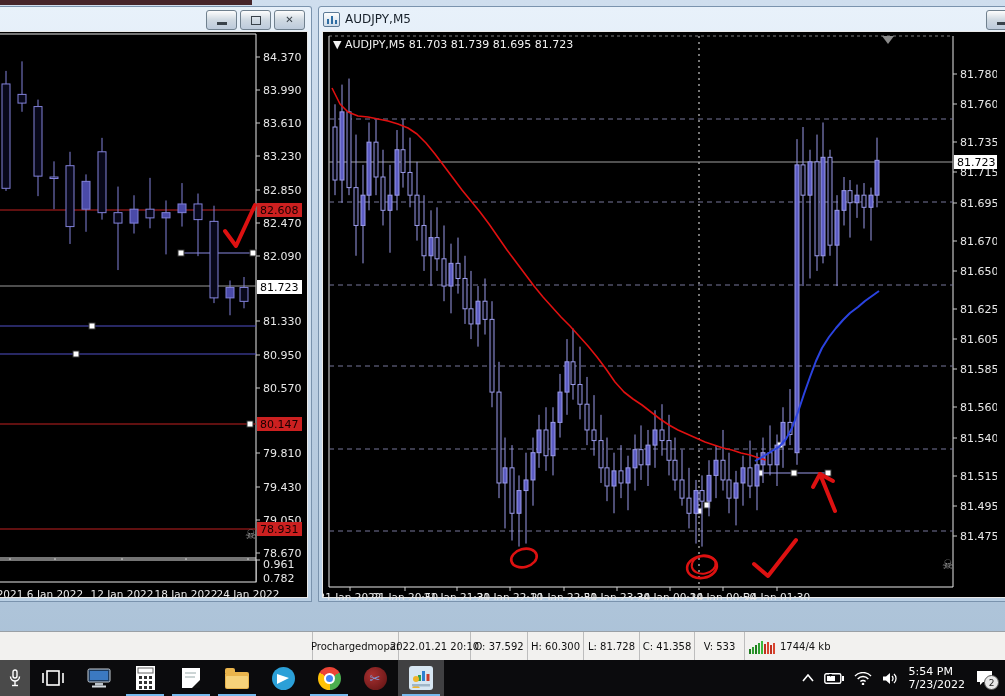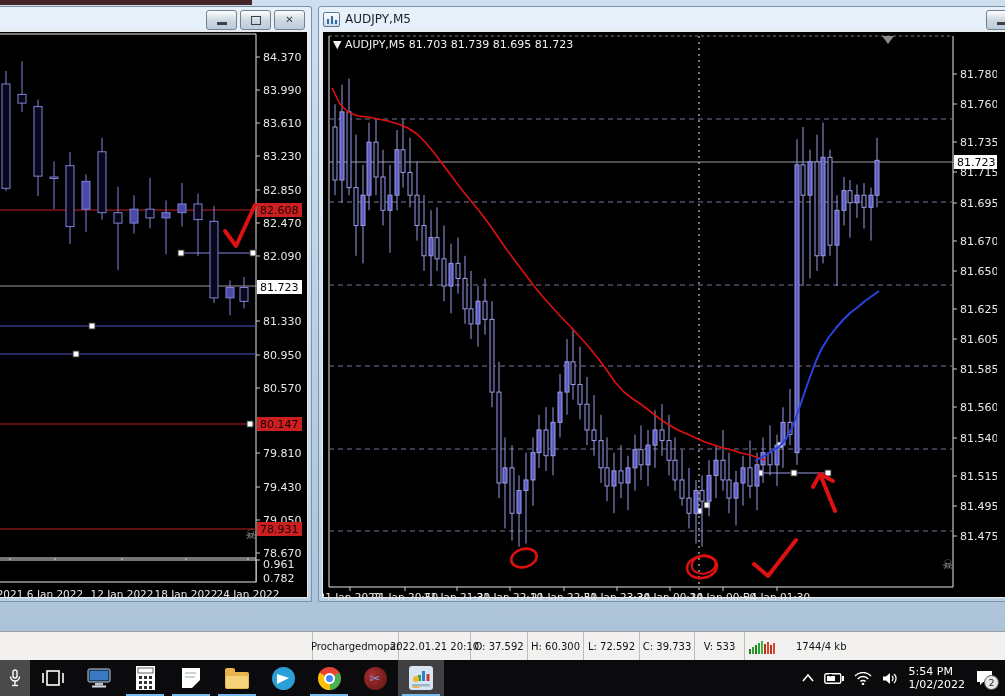--- a/index.html
+++ b/index.html
@@ -31,21 +31,21 @@
           border:1px solid #e9e9e9;}
   .client svg{display:block;}
   svg text{font-family:"DejaVu Sans","Liberation Sans",sans-serif;}
   
   .statusbar{position:absolute;left:0;top:631px;width:1005px;height:29px;
              background:#f2f1ef;border-top:1px solid #9aa0a6;display:flex;align-items:stretch;
              font-size:10px;color:#111;}
   .statusbar .cell{display:flex;align-items:center;justify-content:center;
                    border-right:1px solid #bdbdbd;white-space:nowrap;padding:0 4px;box-sizing:border-box;}
   .cell.blank{width:313px;border-right:1px solid #bdbdbd;}
-  .traffic-cell{display:flex;align-items:center;gap:21px;padding:0 8px;}
+  .traffic-cell{display:flex;align-items:center;gap:5px;padding:0 8px;}
   
   .taskbar{position:absolute;left:0;top:660px;width:1005px;height:36px;background:#0b0b0d;
            display:flex;align-items:stretch;}
   .tb-item{width:46px;display:flex;align-items:center;justify-content:center;position:relative;}
   .tb-item.mic-tile{width:30px;background:#4a4a4a;}
   .tb-item.active{background:rgba(255,255,255,.22);}
   .tb-item .runline{position:absolute;bottom:0;left:4px;right:4px;height:2px;background:#76b9ed;}
   .tray{margin-left:auto;display:flex;align-items:center;gap:10px;padding-right:10px;color:#fff;}
   .tray .glyph{display:flex;align-items:center;}
   .clock{font-size:11px;line-height:13px;text-align:left;color:#fff;}
@@ -455,22 +455,22 @@
         </svg>
     </div>
   </div>
 
   <div class="statusbar">
     <div class="cell blank"></div>
     <div class="cell" style="width:86px">Prochargedmopar</div>
     <div class="cell" style="width:72px">2022.01.21 20:10</div>
     <div class="cell" style="width:57px">O: 37.592</div>
     <div class="cell" style="width:56px">H: 60.300</div>
-    <div class="cell" style="width:56px">L: 72.592</div>
-    <div class="cell" style="width:55px">C: 39.733</div>
+    <div class="cell" style="width:56px">L: 81.728</div>
+    <div class="cell" style="width:55px">C: 41.358</div>
     <div class="cell" style="width:50px">V: 533</div>
     <div class="cell traffic-cell" style="border-right:none">
       <svg width="26" height="14" viewBox="0 0 26 14">
         <rect x="0" y="9" width="2" height="5" fill="#1f7d1f"></rect>
           <rect x="3" y="7" width="2" height="7" fill="#2e9e2e"></rect>
         <rect x="6" y="5" width="2" height="9" fill="#1f7d1f"></rect>
           <rect x="9" y="3" width="2" height="11" fill="#2e9e2e"></rect>
         <rect x="12" y="1" width="2" height="13" fill="#3cba3c"></rect>
           <rect x="15" y="4" width="2" height="10" fill="#c03020"></rect>
         <rect x="18" y="2" width="2" height="12" fill="#d9452f"></rect>
@@ -587,21 +587,21 @@
       </span>
       <span class="glyph">
         <svg width="17" height="13" viewBox="0 0 17 13">
           <polygon points="1,4.5 4,4.5 8,1 8,12 4,8.5 1,8.5" fill="#fff"></polygon>
           <path d="M10 4 a3.5 3.5 0 0 1 0 5" fill="none" stroke="#fff" stroke-width="1.3"></path>
           <path d="M12 2 a6 6 0 0 1 0 9" fill="none" stroke="#fff" stroke-width="1.3"></path>
         </svg>
       </span>
       <div class="clock">
         <div>5:54 PM</div>
-        <div>1/02/2022</div>
+        <div>7/23/2022</div>
       </div>
       <span class="glyph" style="position:relative;">
         <svg width="20" height="18" viewBox="0 0 20 18">
           <path d="M2 2 h15 v11 h-9 l-3 3 v-3 h-3 z" fill="#fff"></path>
         </svg>
         <span style="position:absolute;right:-4px;bottom:-3px;width:13px;height:13px;border-radius:50%;
                      background:#e8e8e8;color:#222;font-size:9px;display:flex;align-items:center;justify-content:center;border:1px solid #555;">2</span>
       </span>
     </div>
   </div>

